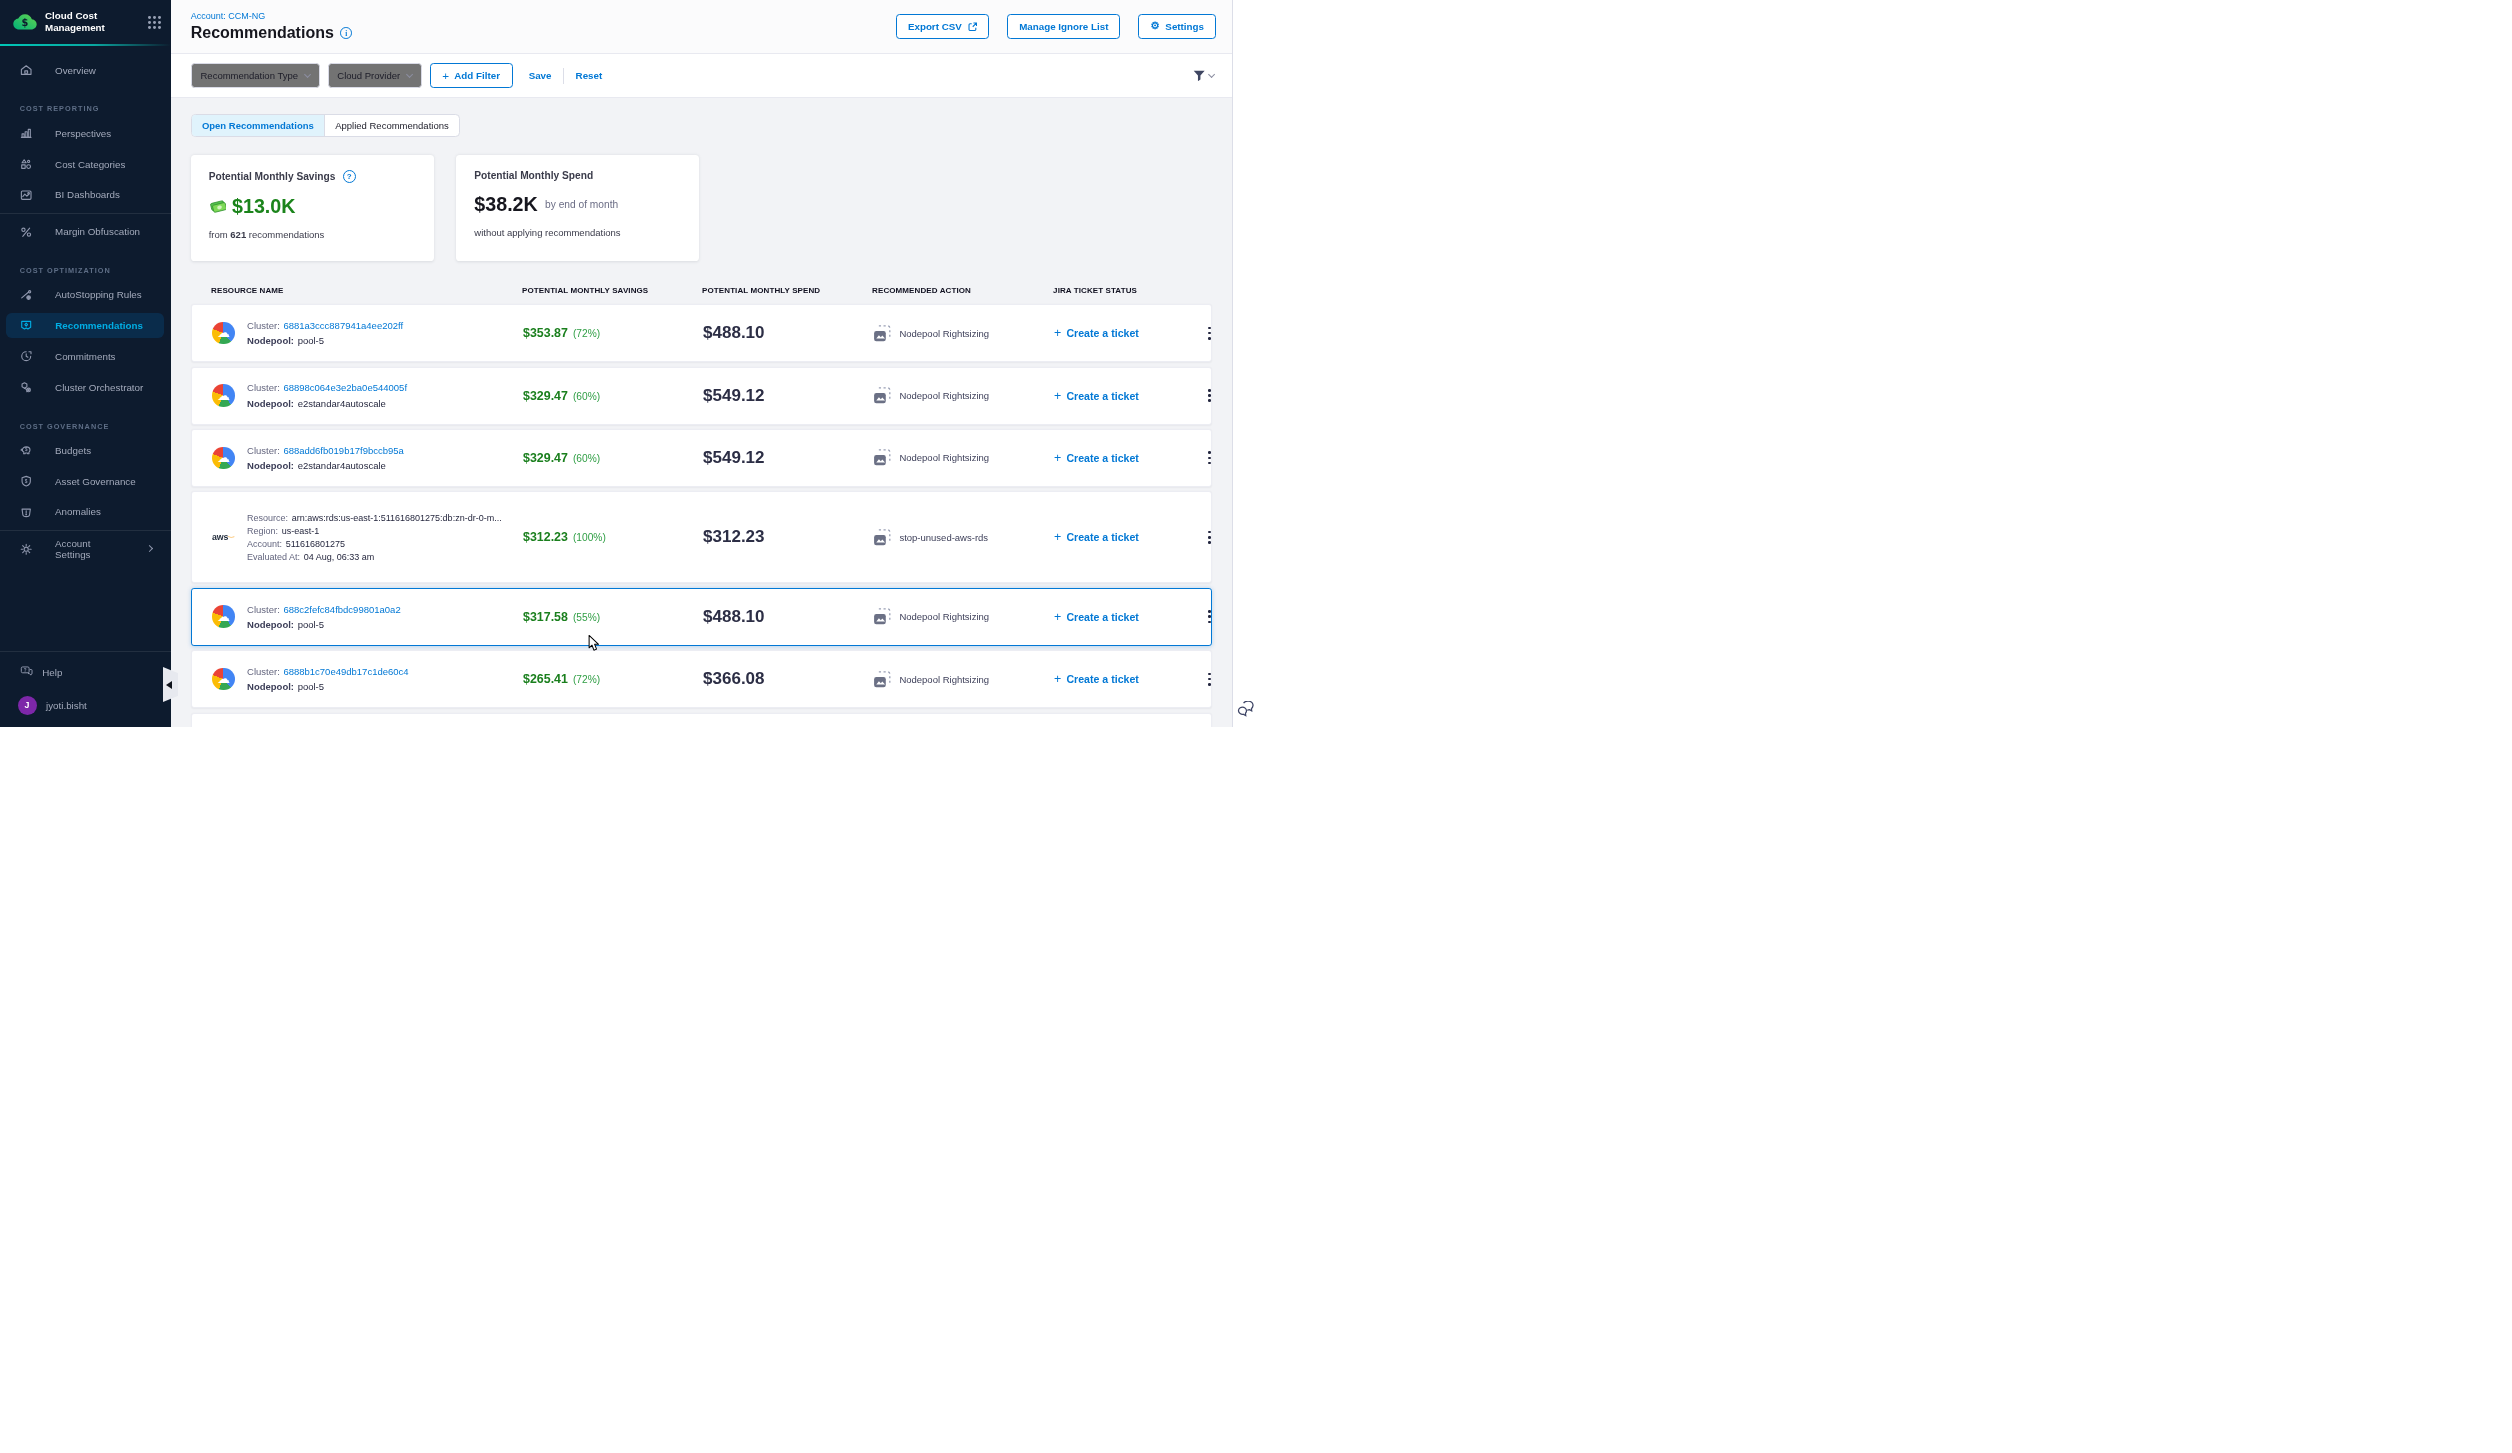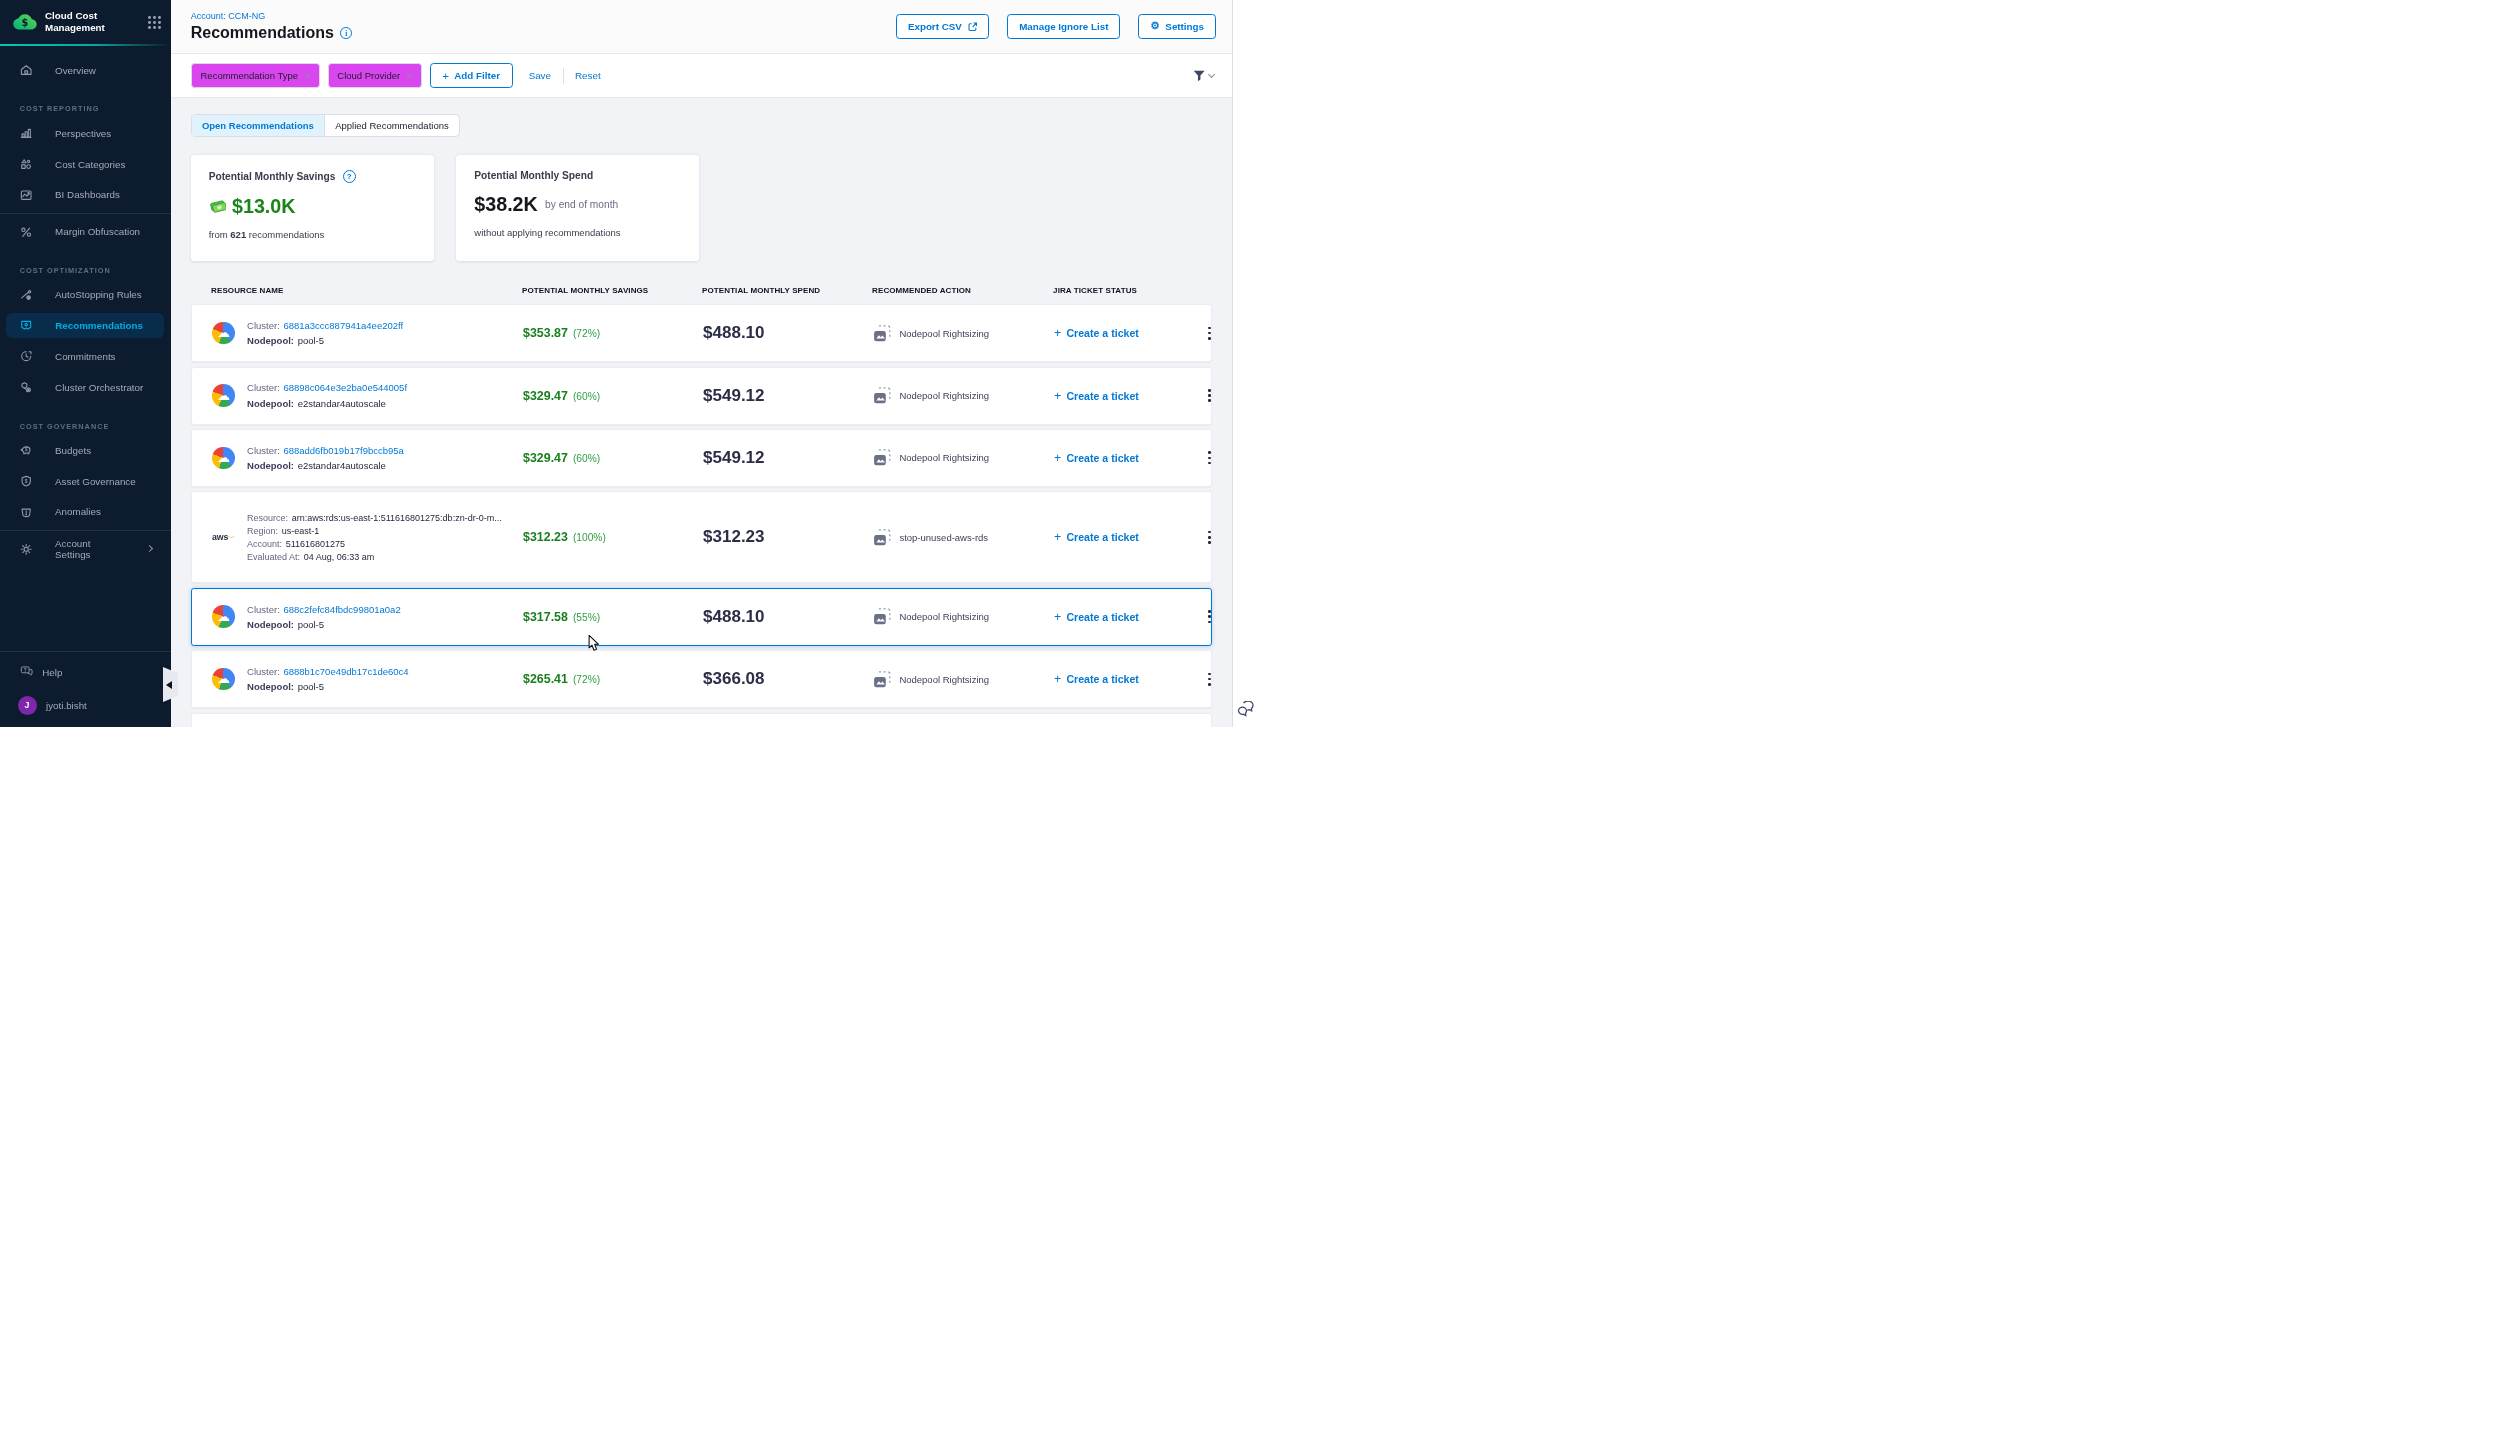--- a/index.html
+++ b/index.html
@@ -36,25 +36,25 @@
   .crumb { color:#0278d5; font-size:9px; margin-bottom:3.6px; cursor:pointer; }
   .title-row { display:flex; align-items:center; gap:6.6px; }
   .page-title { font-size:16px; font-weight:700; color:#16161e; }
   .info-icon { width:11.7px; height:11.7px; border:1.1px solid #0278d5; border-radius:50%; color:#0278d5; font-size:7.3px; font-weight:700; display:flex; align-items:center; justify-content:center; font-family:"Liberation Serif", serif; cursor:pointer; }
   .top-actions { display:flex; gap:18px; }
   .btn-outline { display:flex; align-items:center; gap:5.8px; border:0.7px solid #0278d5; border-radius:3.6px; background:#fff; color:#0278d5; font-size:9.8px; font-weight:700; padding:5.8px 11px; cursor:pointer; }
   .btn-outline svg { width:9.5px; height:9.5px; }
   .gear-glyph { font-size:10.2px; line-height:1; }
 
   .filterbar { height:45px; background:#fff; border-top:0.7px solid #e8e9f0; border-bottom:0.7px solid #e8e9f0; display:flex; align-items:center; padding:0 17.5px 0 19.7px; }
-  .dd { display:flex; align-items:center; gap:6.6px; border:0.7px solid #d9dae6; border-radius:3.6px; background:#d946ef; padding:5.8px 8.8px; font-size:9.5px; color:#1c1c28; cursor:pointer; margin-right:8px; }
+  .dd { display:flex; align-items:center; gap:6.6px; border:0.7px solid #d9dae6; border-radius:3.6px; background:#737373; padding:5.8px 8.8px; font-size:9.5px; color:#1c1c28; cursor:pointer; margin-right:8px; }
   .chev-down { width:5.1px; height:5.1px; border-right:1.1px solid #8c8ea1; border-bottom:1.1px solid #8c8ea1; transform:rotate(45deg); margin-top:-2.2px; }
   .btn-addfilter { display:flex; align-items:center; gap:5.1px; border:1.1px solid #0278d5; border-radius:3.6px; background:#fff; color:#0278d5; font-size:9.8px; font-weight:700; padding:5.8px 11.7px; cursor:pointer; }
   .btn-addfilter .plus { font-size:11.7px; font-weight:400; line-height:1; }
-  .link-btn { color:#0278d5; font-size:9.8px; font-weight:400; cursor:pointer; }
+  .link-btn { color:#0278d5; font-size:9.8px; font-weight:700; cursor:pointer; }
   .save { margin-left:16px; }
   .vsep { width:0.7px; height:16px; background:#dcdee8; margin:0 11.7px; }
   .fspacer { flex:1; }
   .funnel-wrap { display:flex; align-items:center; gap:4.4px; cursor:pointer; }
 
   .content { flex:1; padding:16px 19.7px 0 19.7px; overflow:hidden; position:relative; }
   .tabs { display:inline-flex; border:0.7px solid #dadce6; border-radius:4.4px; background:#fff; overflow:hidden; margin-bottom:17.5px; }
   .tab { padding:5.1px 10.2px; font-size:9.5px; color:#1c1c28; cursor:pointer; }
   .tab.active { background:#e0f3fc; color:#0278d5; font-weight:700; border-right:0.7px solid #dadce6; }
 

